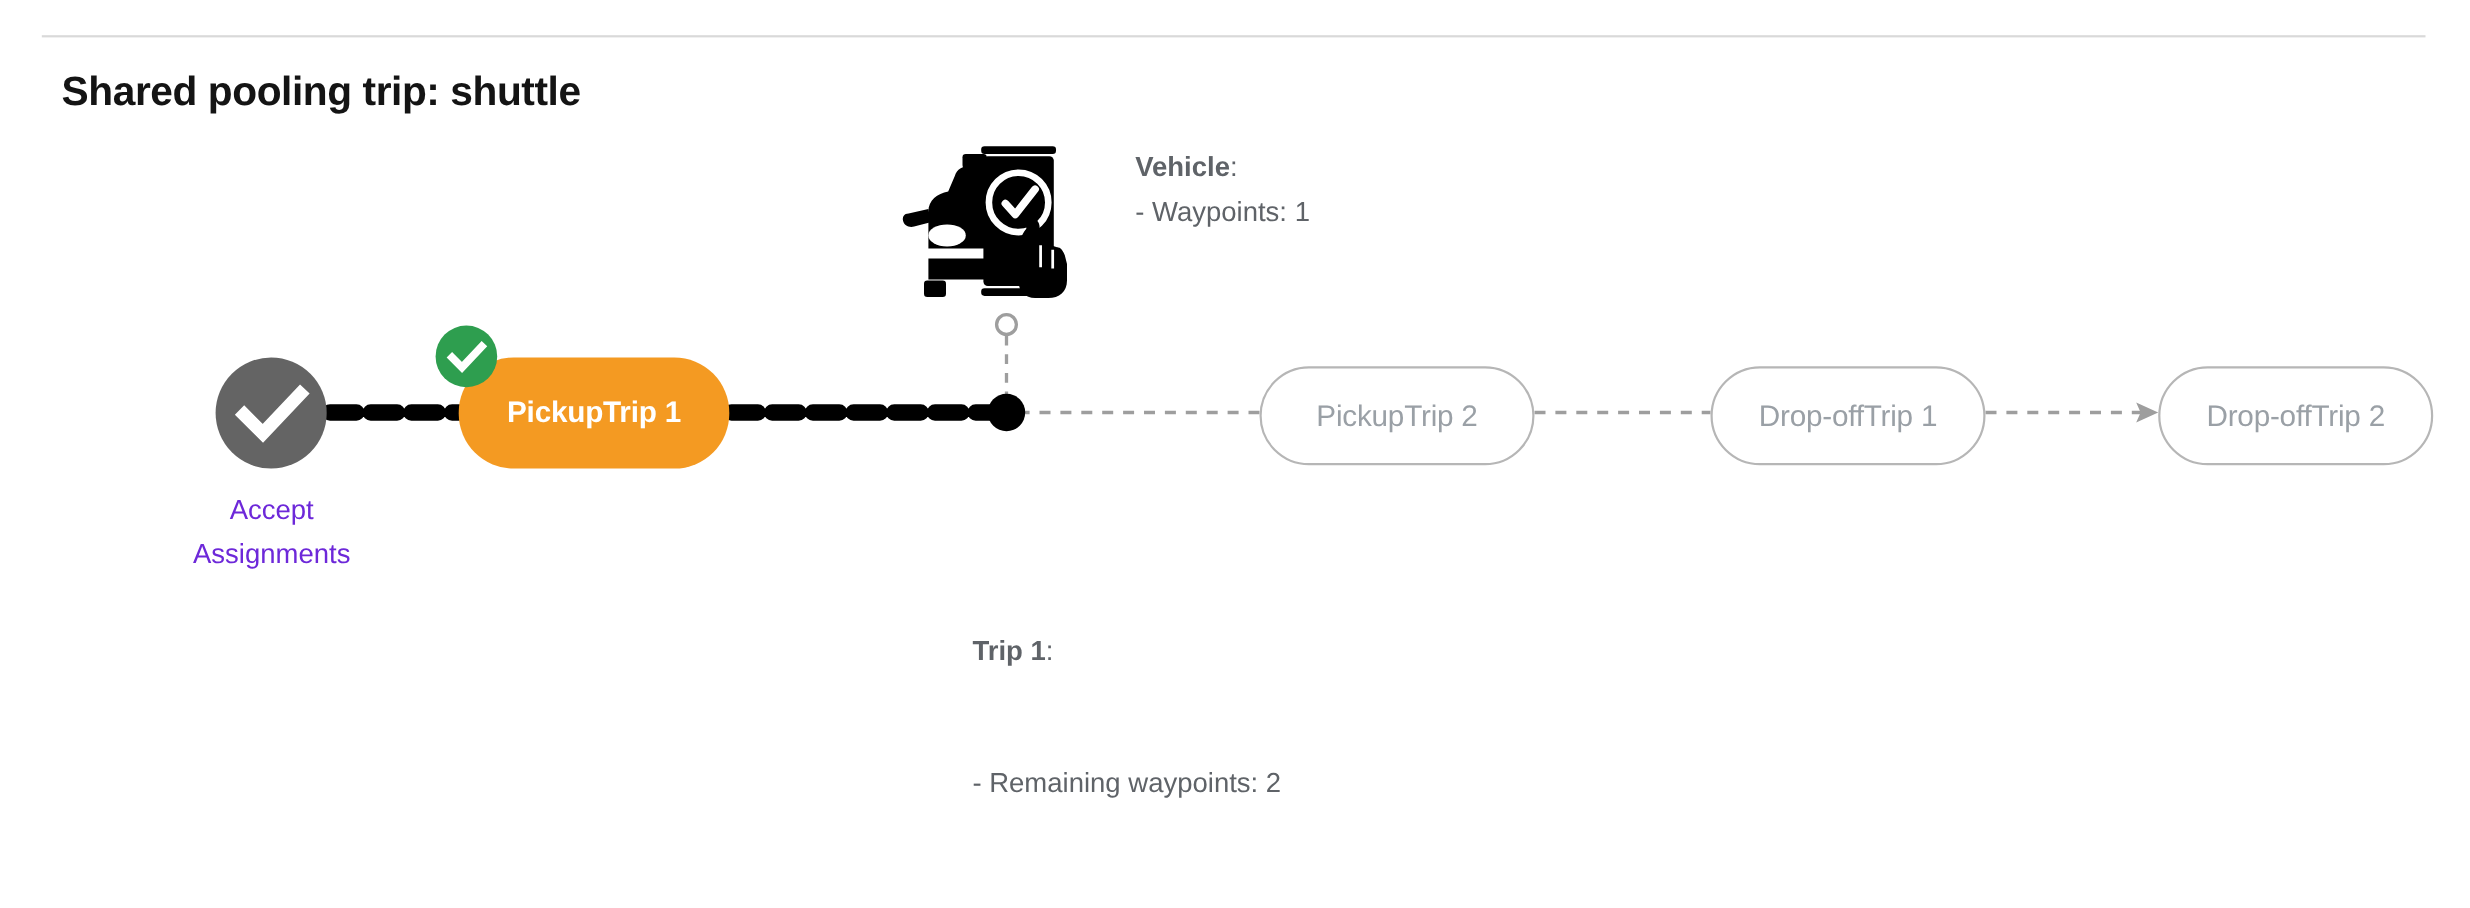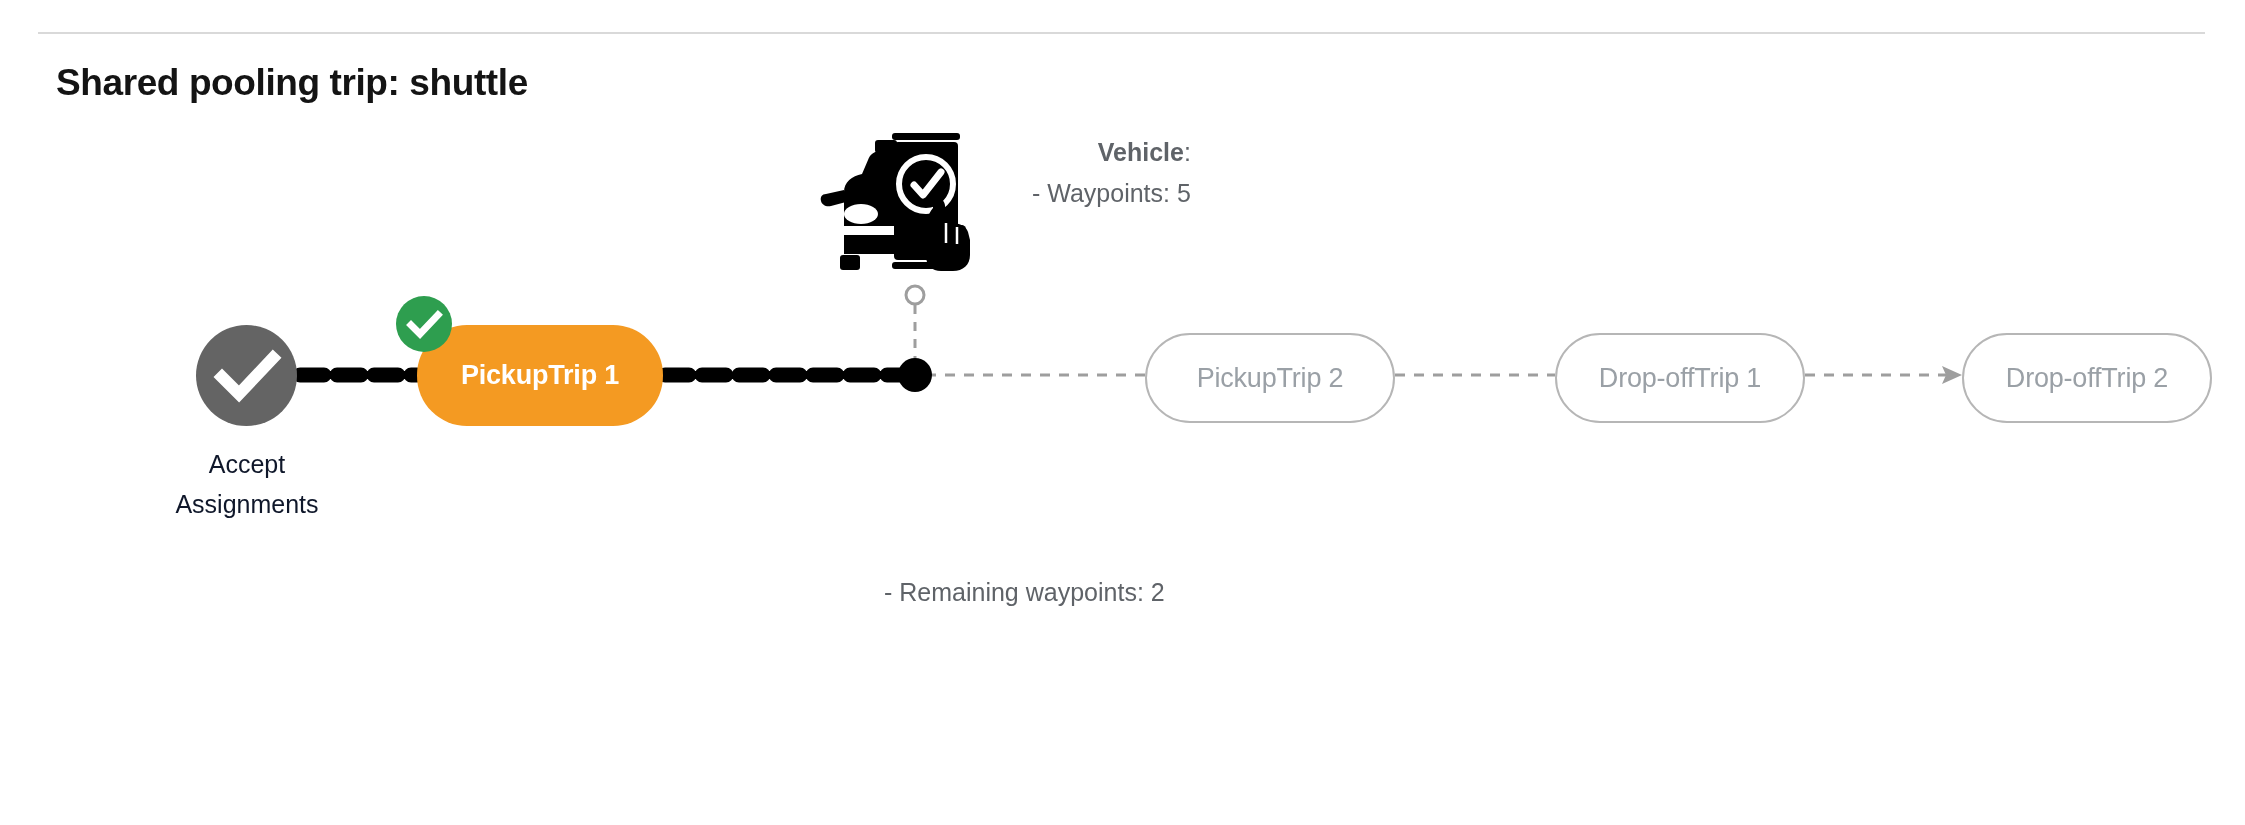--- a/index.html
+++ b/index.html
@@ -66,21 +66,21 @@
   .accept-node svg { display: block; }
 
   .accept-label {
     position: absolute;
     left: 147px;
     top: 444px;
     width: 200px;
     text-align: center;
     font-size: 25px;
     line-height: 40px;
-    color: #0f172a;
+    color: #6d28d9;
   }
   .accept-label span { display: block; }
 
   
   .pill {
     position: absolute;
     box-sizing: border-box;
     border-radius: 50px;
     display: flex;
     align-items: center;
@@ -136,21 +136,21 @@
   .vehicle-info {
     position: absolute;
     left: 1032px;
     top: 132px;
     font-size: 25px;
     line-height: 41px;
     color: #5f6368;
     white-space: nowrap;
   }
   .vehicle-info .hdr { font-weight: 700; color: #5f6368; }
-  .vehicle-info .row { display: block; text-align: right; }
+  .vehicle-info .row { display: block; }
 
   
   .trip-info {
     position: absolute;
     left: 884px;
     top: 492px;
     font-size: 25px;
     line-height: 40px;
     color: #5f6368;
     white-space: pre;
@@ -262,23 +262,24 @@
 
       <g fill="none" stroke="#ffffff" stroke-width="2.5">
         <path d="M126 101 L126 121"></path>
         <path d="M137 105 L137 122"></path>
       </g>
     </svg>
   </div>
 
   <div class="vehicle-info">
     <span class="row"><b class="hdr">Vehicle</b><span>:</span></span>
-    <span class="row">- Waypoints: 5</span>
+    <span class="row">- Waypoints: 1</span>
   </div>
 
   <div class="trip-info">
+    <span class="row"><b class="hdr">Trip 1</b><span>:</span></span>
     <span class="row">- Remaining waypoints: 2</span>
     
     
     
   </div>
 
 </div>
 
 </body></html>

